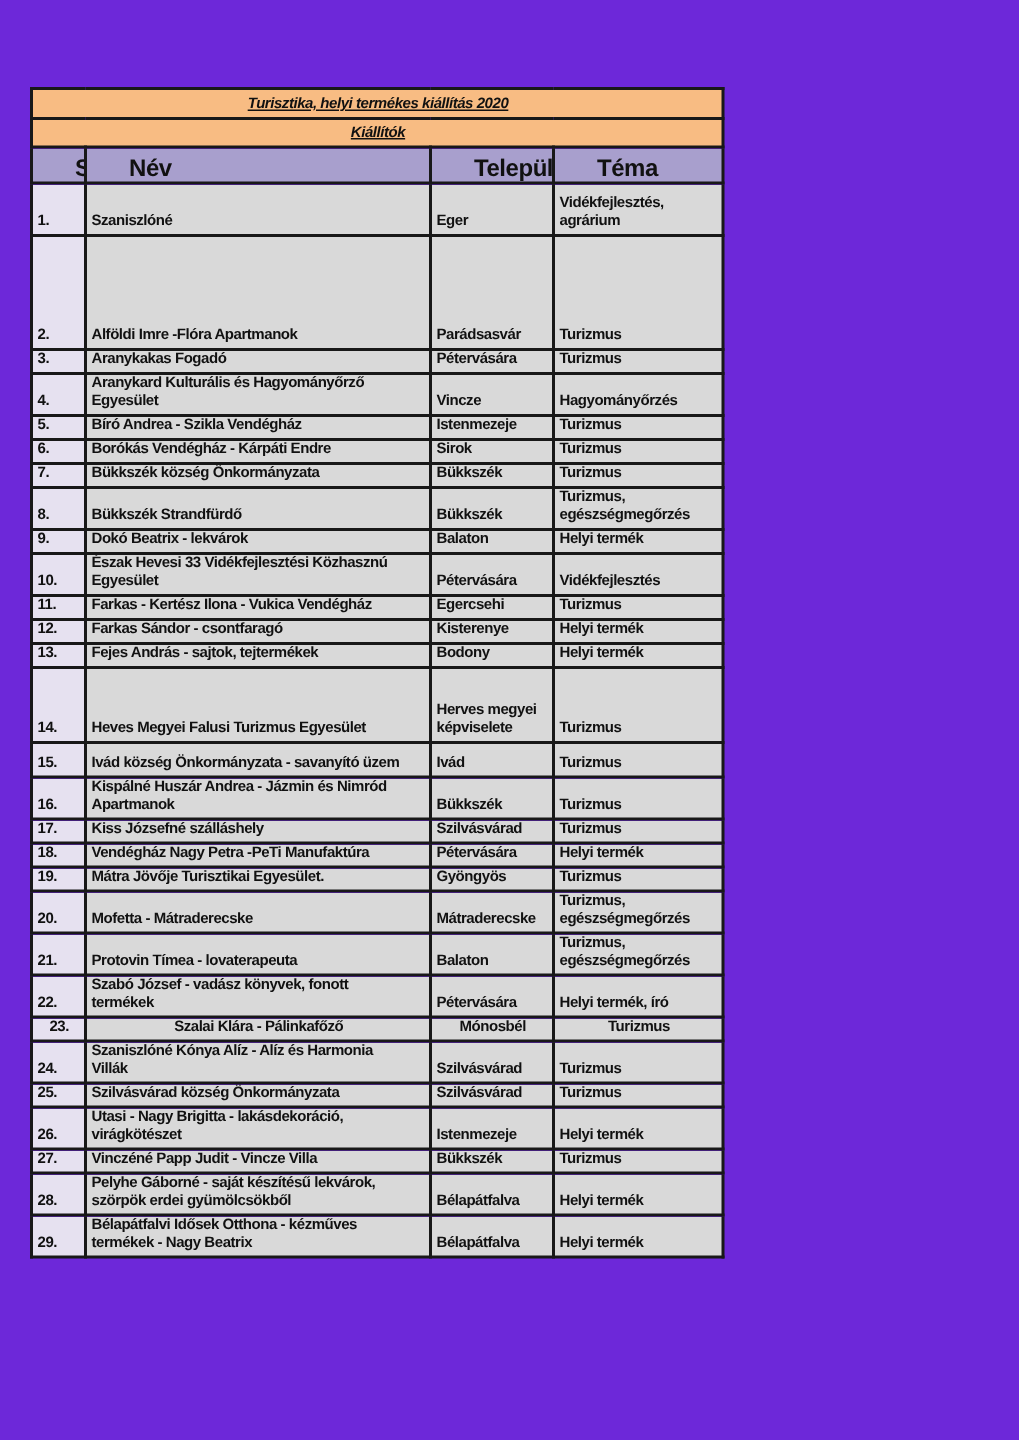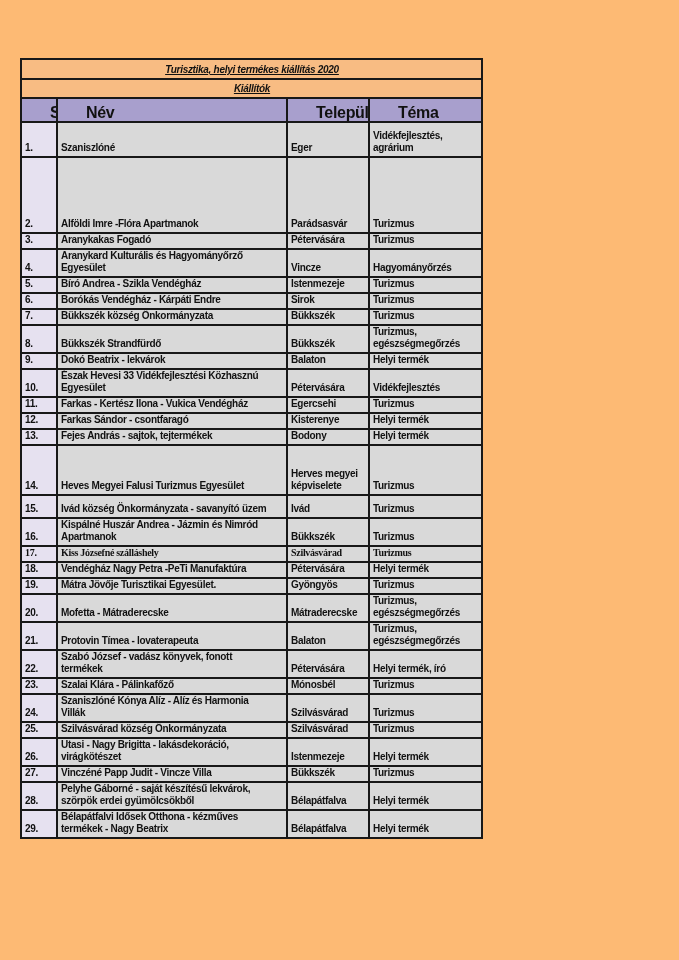--- a/index.html
+++ b/index.html
@@ -1,21 +1,21 @@
 <!DOCTYPE html>
 <html style="--title-bg: #F8BC83; --header-bg: #A89FCD; --num-bg: #E6E1F0; --cell-bg: #D9D9D9; --border: #181818;"><head>
 <meta charset="utf-8">
 <style>
   html,body{margin:0;padding:0;background:#ffffff;}
   body{
     width:679px;height:960px;overflow:hidden;
     font-family:"Liberation Sans",sans-serif;
     -webkit-font-smoothing:antialiased;
   }
-  .page{position:relative;width:679px;height:960px;background:#fdba74;}
+  .page{position:relative;width:679px;height:960px;background:#6d28d9;}
   table.exh{
     position:absolute;left:20px;top:58px;
     border-collapse:collapse;table-layout:fixed;
     width:461px;
   }
   table.exh td{
     border:2px solid var(--border,#181818);
     vertical-align:bottom;
     padding:0 2px 2px 3px;
     font-size:10px;line-height:12px;font-weight:bold;color:#111;
@@ -163,21 +163,21 @@
           <td class="settlement">Ivád</td>
           <td class="theme">Turizmus</td>
         </tr>
         <tr style="height: 27px;">
           <td class="num">16.</td>
           <td class="name">Kispálné Huszár Andrea - Jázmin és Nimród
 Apartmanok</td>
           <td class="settlement">Bükkszék</td>
           <td class="theme">Turizmus</td>
         </tr>
-        <tr style="height: 14px; font-family: Liberation Serif, serif;">
+        <tr style="height: 14px;">
           <td class="num">17.</td>
           <td class="name">Kiss Józsefné szálláshely</td>
           <td class="settlement">Szilvásvárad</td>
           <td class="theme">Turizmus</td>
         </tr>
         <tr style="height: 14px;">
           <td class="num">18.</td>
           <td class="name">Vendégház Nagy Petra -PeTi Manufaktúra</td>
           <td class="settlement">Pétervására</td>
           <td class="theme">Helyi termék</td>
@@ -202,21 +202,21 @@
           <td class="theme">Turizmus,
 egészségmegőrzés</td>
         </tr>
         <tr style="height: 27px;">
           <td class="num">22.</td>
           <td class="name">Szabó József - vadász könyvek, fonott
 termékek</td>
           <td class="settlement">Pétervására</td>
           <td class="theme">Helyi termék, író</td>
         </tr>
-        <tr style="height: 14px;">
+        <tr style="height: 14px; text-align: center;">
           <td class="num">23.</td>
           <td class="name">Szalai Klára - Pálinkafőző</td>
           <td class="settlement">Mónosbél</td>
           <td class="theme">Turizmus</td>
         </tr>
         <tr style="height: 27px;">
           <td class="num">24.</td>
           <td class="name">Szaniszlóné Kónya Alíz - Alíz és Harmonia
 Villák</td>
           <td class="settlement">Szilvásvárad</td>

